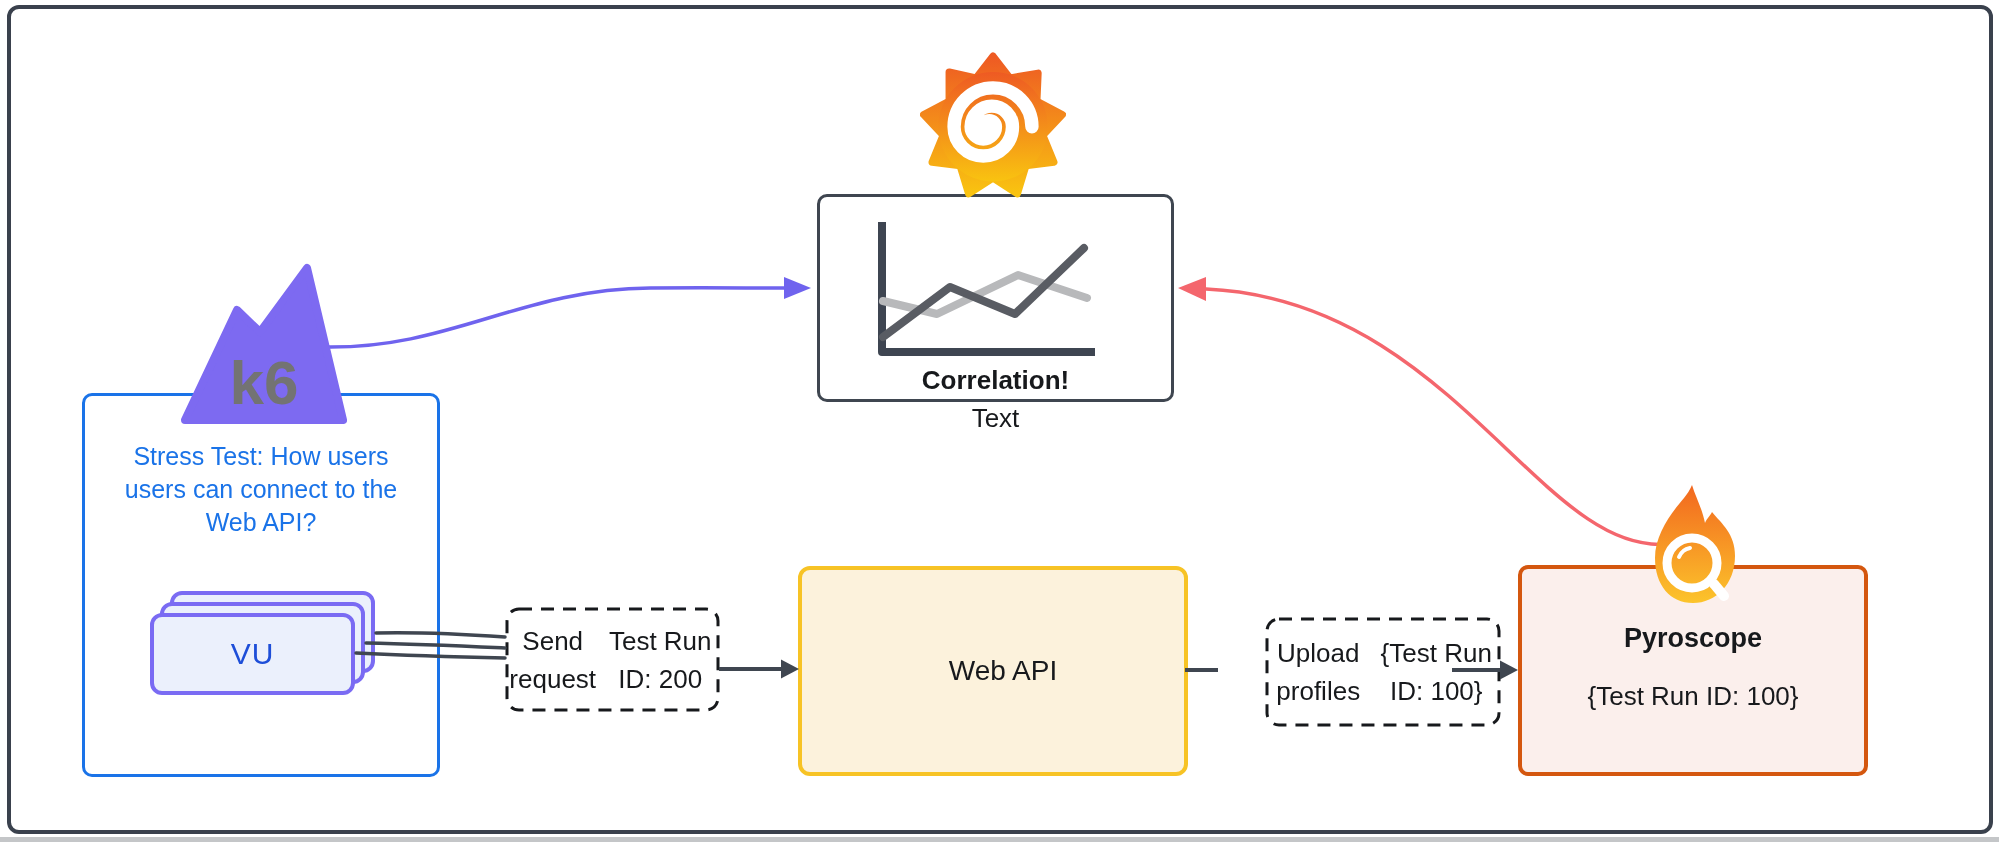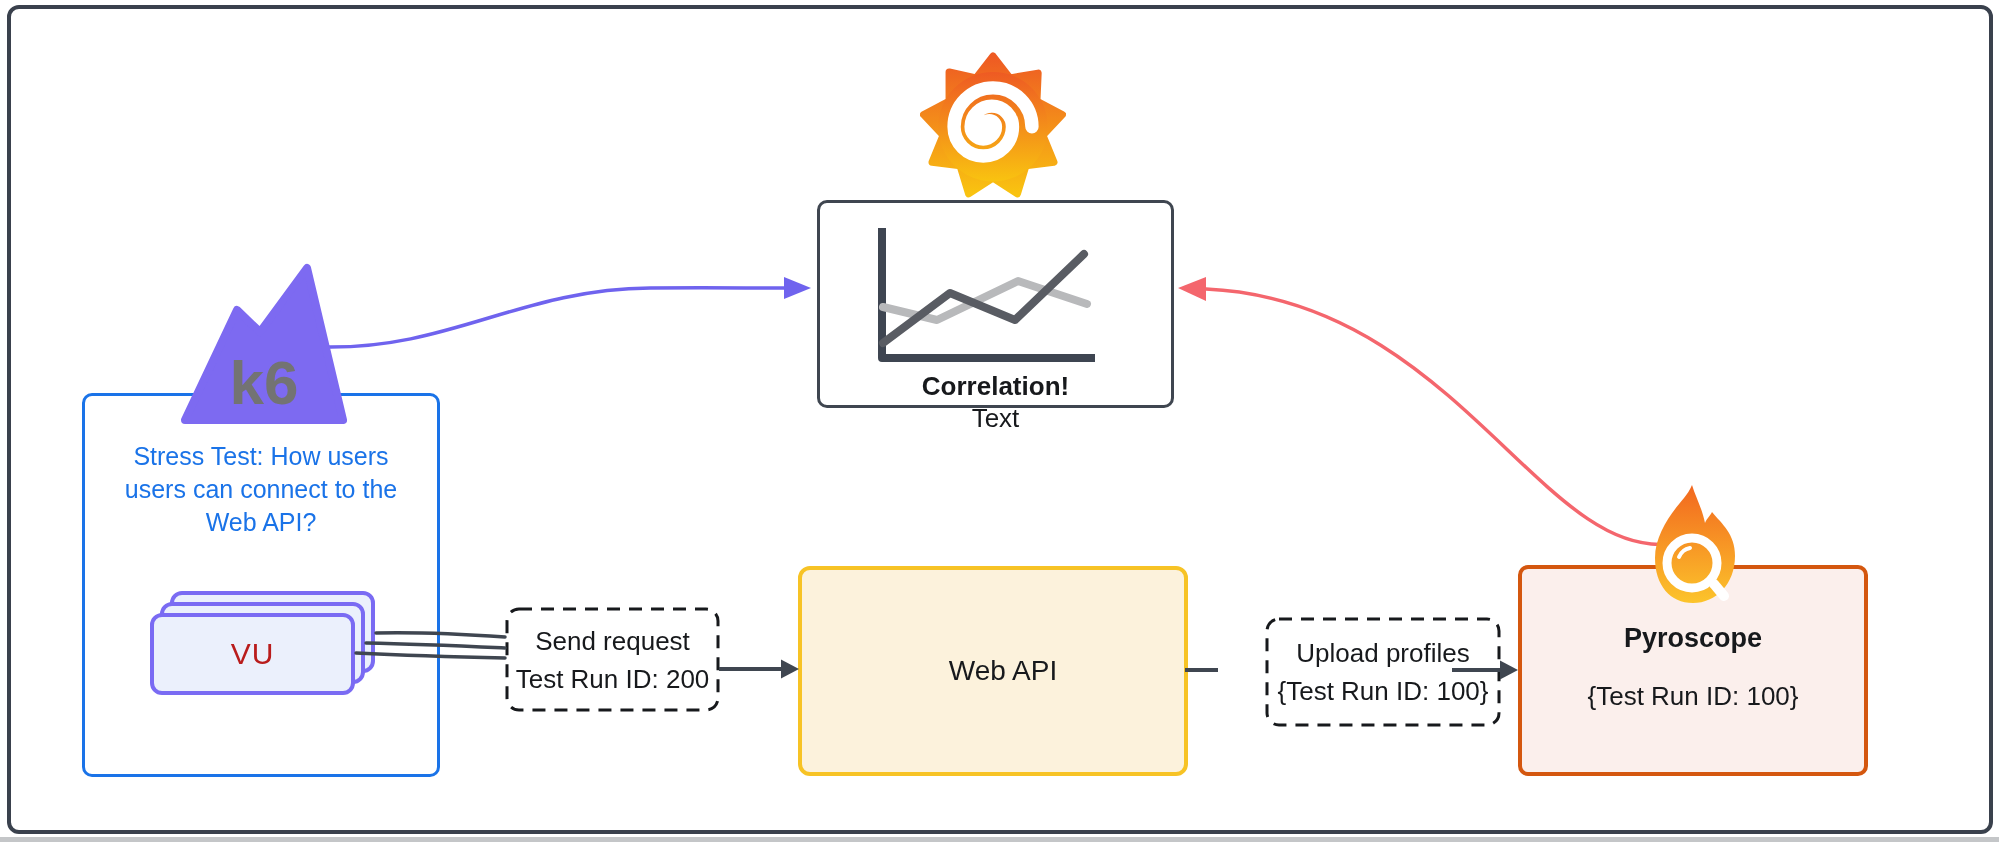--- a/index.html
+++ b/index.html
@@ -21,24 +21,24 @@
 
   
   #k6-logo{left:178px;top:262px;width:172px;height:166px;}
   #k6-label{left:212px;top:352px;width:104px;text-align:center;color:#737373;
     font-size:62px;font-weight:bold;line-height:62px;}
 
   
   .vu-card{width:205px;height:82px;border:4px solid var(--purple);border-radius:12px;background:var(--purple-fill);}
   #vu-card-back{left:170px;top:591px;}
   #vu-card-mid{left:160px;top:602px;}
-  #vu-card-front{left:150px;top:613px;font-size:30px;letter-spacing:1px;color:#b91c1c;}
-
-  
-  #correlation-box{left:817px;top:200px;width:357px;height:208px;border:3px solid var(--slate);
+  #vu-card-front{left:150px;top:613px;font-size:30px;letter-spacing:1px;color:#1d4ed8;}
+
+  
+  #correlation-box{left:817px;top:194px;width:357px;height:208px;border:3px solid var(--slate);
     border-radius:10px;background:#fff;}
   #chart-icon{position:absolute;left:37px;top:10px;width:250px;height:160px;}
   #correlation-title{position:absolute;left:0;right:0;bottom:3px;text-align:center;
     font-size:26px;font-weight:bold;}
   #correlation-caption{left:817px;top:403px;width:357px;text-align:center;font-size:26px;}
 
   
   #web-api-box{left:798px;top:566px;width:390px;height:210px;border:4px solid var(--yellow-border);
     border-radius:12px;background:var(--yellow-fill);font-size:28px;padding-left:20px;}
 
@@ -48,21 +48,21 @@
   #pyroscope-title{position:absolute;left:0;right:0;top:54px;text-align:center;
     font-size:27px;font-weight:bold;}
   #pyroscope-subtitle{position:absolute;left:0;right:0;top:112px;text-align:center;font-size:26px;}
 
   
   .dashed-box{background:transparent;}
   #send-request-note{left:505px;top:607px;width:215px;height:105px;}
   #upload-profiles-note{left:1265px;top:617px;width:236px;height:110px;}
   .dash-rect{position:absolute;left:0;top:0;width:100%;height:100%;}
   .dash-rect rect{fill:#ffffff;stroke:var(--ink);stroke-width:3;stroke-dasharray:13 9;}
-  .dashed-text{position:absolute;inset:0;display:flex;flex-direction:column;align-items:center;
+  .dashed-text{position:absolute;inset:0;display:flex;flex-direction:row;align-items:center;
     justify-content:center;text-align:center;font-size:26px;line-height:38px;}
 
   
   #overlay{left:0;top:0;width:1999px;height:842px;pointer-events:none;}
   .connector{stroke:var(--slate);stroke-width:3.5;fill:none;stroke-linecap:round;}
   .connector-thick{stroke:var(--slate);stroke-width:4;fill:none;}
   .head-slate{fill:var(--slate);stroke:none;}
   .purple-line{stroke:var(--purple-arrow);stroke-width:3.5;fill:none;stroke-linecap:round;}
   .head-purple{fill:var(--purple-arrow);stroke:none;}
   .red-line{stroke:var(--red-arrow);stroke-width:3.5;fill:none;stroke-linecap:round;}

